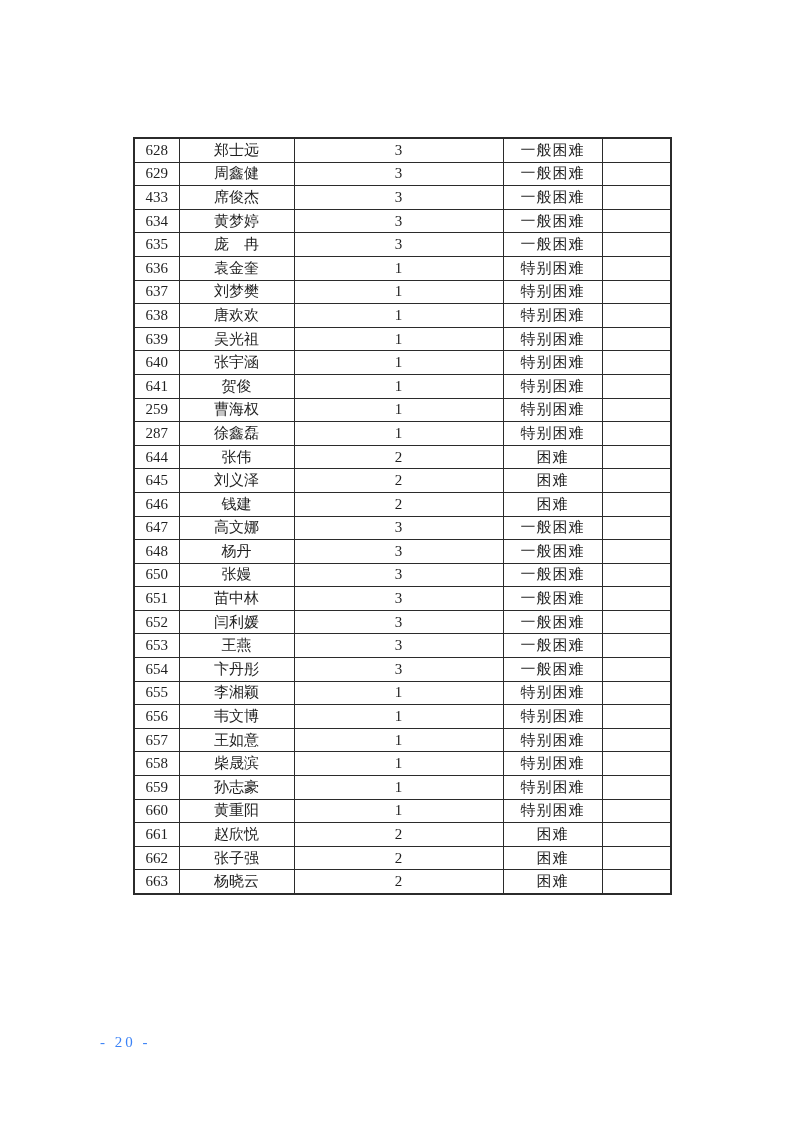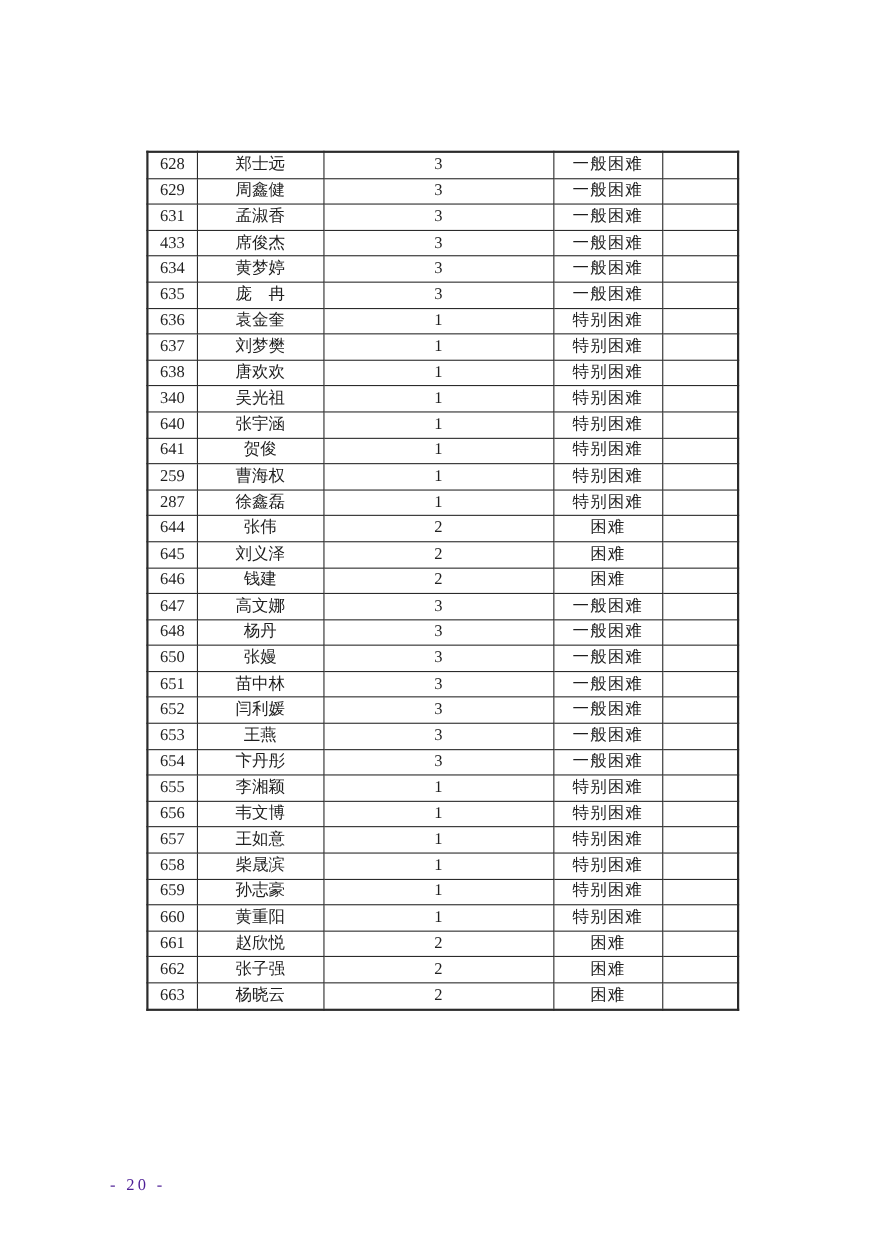--- a/index.html
+++ b/index.html
@@ -41,22 +41,21 @@
   table.roster-table td.cell-category {
     letter-spacing: 1px;
     text-align: center;
   }
   .page-number {
     position: absolute;
     left: 100px;
     top: 1034px;
     font-size: 15px;
     letter-spacing: 3px;
-    color: #4c1d95;
-    margin-top: 36px;
+    color: #3b82f6;
   }
 </style>
 </head>
 <body>
 
 <div class="page">
 
   <table class="roster-table">
     <colgroup>
       <col style="width:45px">
@@ -74,27 +73,20 @@
           <td class="cell-note"></td>
         </tr>
         <tr>
           <td class="cell-index">629</td>
           <td class="cell-name">周鑫健</td>
           <td class="cell-value">3</td>
           <td class="cell-category">一般困难</td>
           <td class="cell-note"></td>
         </tr>
         <tr>
-          <td class="cell-index">631</td>
-          <td class="cell-name">孟淑香</td>
-          <td class="cell-value">3</td>
-          <td class="cell-category">一般困难</td>
-          <td class="cell-note"></td>
-        </tr>
-        <tr>
           <td class="cell-index">433</td>
           <td class="cell-name">席俊杰</td>
           <td class="cell-value">3</td>
           <td class="cell-category">一般困难</td>
           <td class="cell-note"></td>
         </tr>
         <tr>
           <td class="cell-index">634</td>
           <td class="cell-name">黄梦婷</td>
           <td class="cell-value">3</td>
@@ -123,21 +115,21 @@
           <td class="cell-note"></td>
         </tr>
         <tr>
           <td class="cell-index">638</td>
           <td class="cell-name">唐欢欢</td>
           <td class="cell-value">1</td>
           <td class="cell-category">特别困难</td>
           <td class="cell-note"></td>
         </tr>
         <tr>
-          <td class="cell-index">340</td>
+          <td class="cell-index">639</td>
           <td class="cell-name">吴光祖</td>
           <td class="cell-value">1</td>
           <td class="cell-category">特别困难</td>
           <td class="cell-note"></td>
         </tr>
         <tr>
           <td class="cell-index">640</td>
           <td class="cell-name">张宇涵</td>
           <td class="cell-value">1</td>
           <td class="cell-category">特别困难</td>

